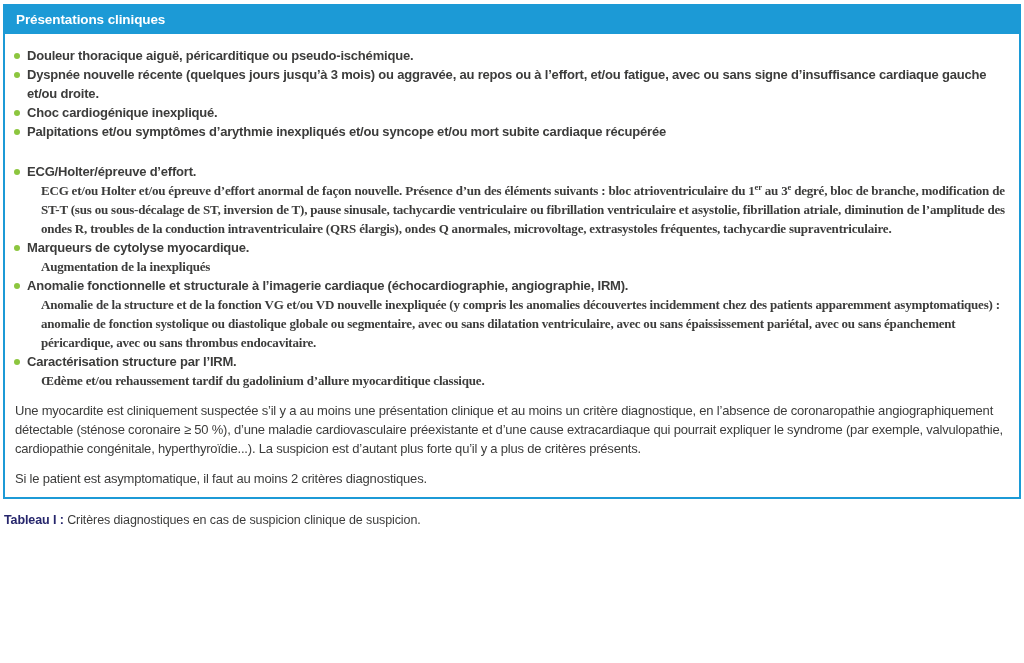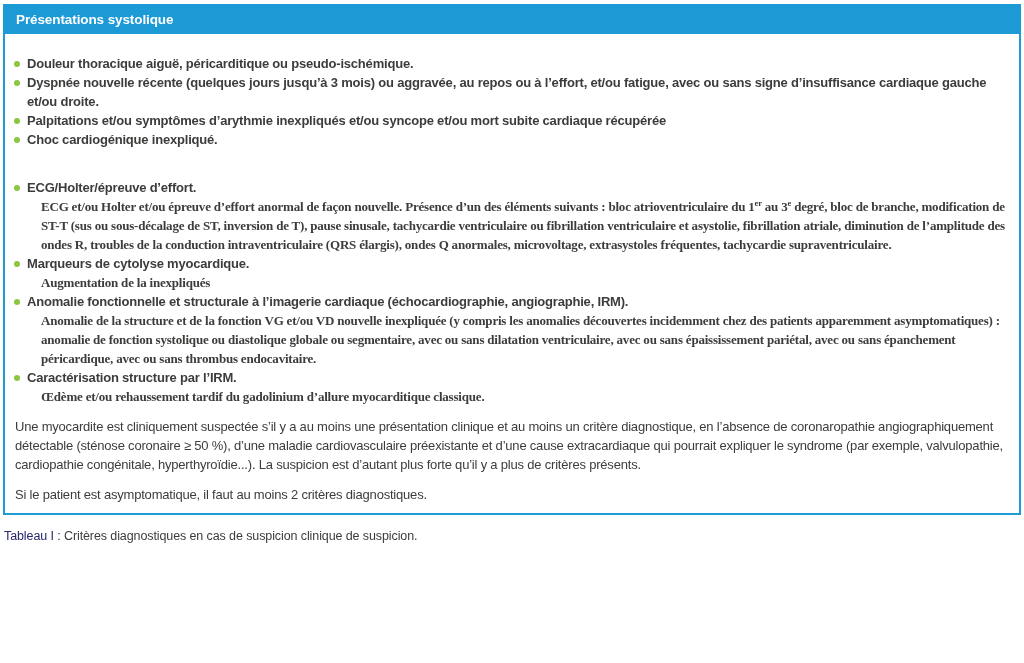--- a/index.html
+++ b/index.html
@@ -15,21 +15,21 @@
     font-family:"Liberation Sans","DejaVu Sans",sans-serif;
     color:var(--text);
   }
   .page{padding:4px 3px 0 3px;}
   .tbl{border:2px solid var(--header-bg);}
   .hdr{
     background:var(--header-bg);color:#ffffff;
     font-size:13.5px;font-weight:bold;letter-spacing:-0.1px;
     padding:6px 11px 7px 11px;
   }
-  .sec-body{padding:20px 14px 9px 9px;}
+  .sec-body{padding:12px 14px 9px 9px;}
   .list{list-style:none;margin:0;padding:0;}
   .list li{
     position:relative;padding-left:13px;
     font-size:13px;font-weight:bold;letter-spacing:-0.2px;line-height:19px;
   }
   .dot{
     position:absolute;left:0;top:7px;width:6px;height:6px;border-radius:50%;
     background:var(--bullet);
   }
   .sub{
@@ -37,48 +37,48 @@
     font-size:13px;font-weight:bold;letter-spacing:-0.2px;line-height:19px;font-family:Liberation Serif, serif;
   }
   .sub sup{font-size:8.5px;line-height:0;}
   .para{
     margin:11px 0 0 1px;
     font-size:13px;font-weight:normal;letter-spacing:-0.2px;line-height:19px;
   }
   .caption{
     margin:13px 0 0 1px;font-size:12.5px;line-height:16px;letter-spacing:-0.1px;
   }
-  .cap-label{font-weight:normal;color:var(--caption-label);}
+  .cap-label{font-weight:bold;color:var(--caption-label);}
   .cap-text{font-weight:normal;color:var(--text);}
 </style>
 </head>
 <body>
 
 <div class="page">
   <div class="tbl">
 
-    <div class="hdr">Présentations systolique</div>
+    <div class="hdr">Présentations cliniques</div>
 
     <div class="sec-body">
       <ul class="list">
         <li>
           <span class="dot"></span>
           <span>Douleur thoracique aiguë, péricarditique ou pseudo-ischémique.</span>
         </li>
         <li>
           <span class="dot"></span>
           <span>Dyspnée nouvelle récente (quelques jours jusqu’à 3 mois) ou aggravée, au repos ou à l’effort, et/ou fatigue, avec ou sans signe d’insuffisance cardiaque gauche et/ou droite.</span>
         </li>
         <li>
           <span class="dot"></span>
-          <span>Palpitations et/ou symptômes d’arythmie inexpliqués et/ou syncope et/ou mort subite cardiaque récupérée</span>
+          <span>Choc cardiogénique inexpliqué.</span>
         </li>
         <li>
           <span class="dot"></span>
-          <span>Choc cardiogénique inexpliqué.</span>
+          <span>Palpitations et/ou symptômes d’arythmie inexpliqués et/ou syncope et/ou mort subite cardiaque récupérée</span>
         </li>
       </ul>
     </div>
 
 
     <div class="sec-body">
       <ul class="list">
 
         <li>
           <span class="dot"></span>

